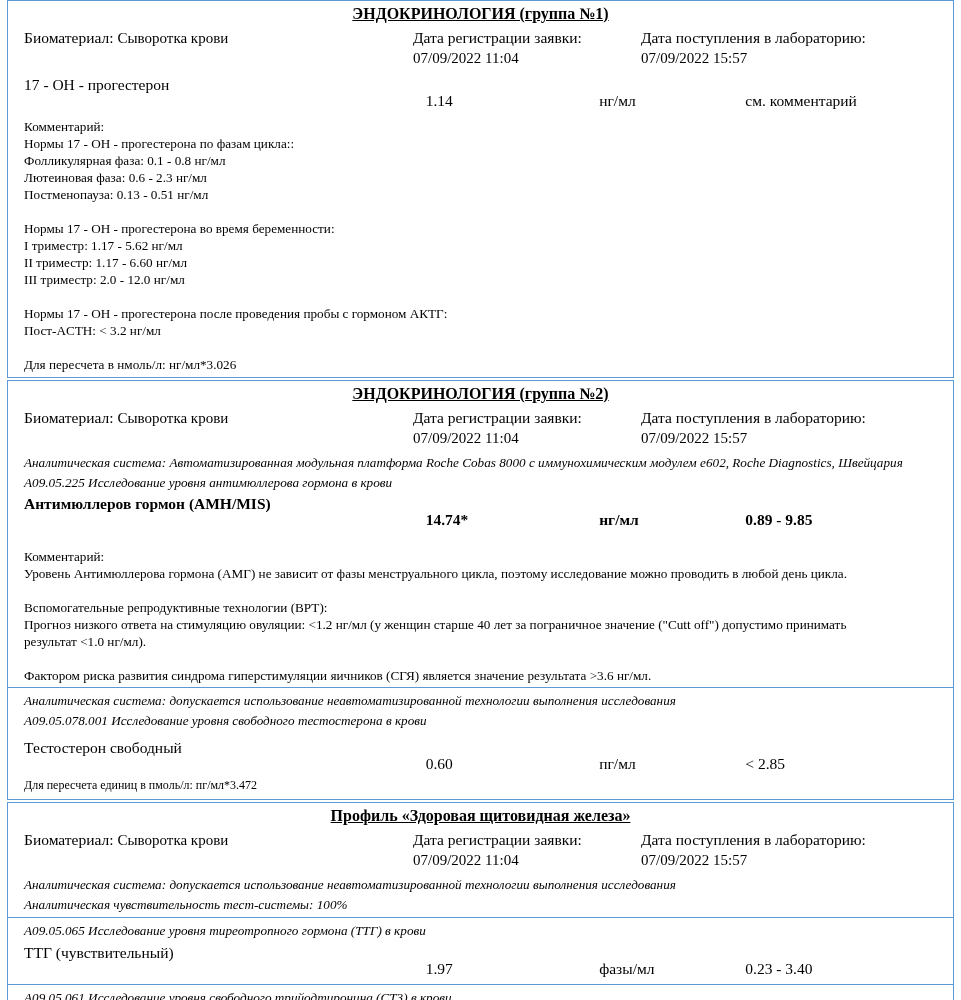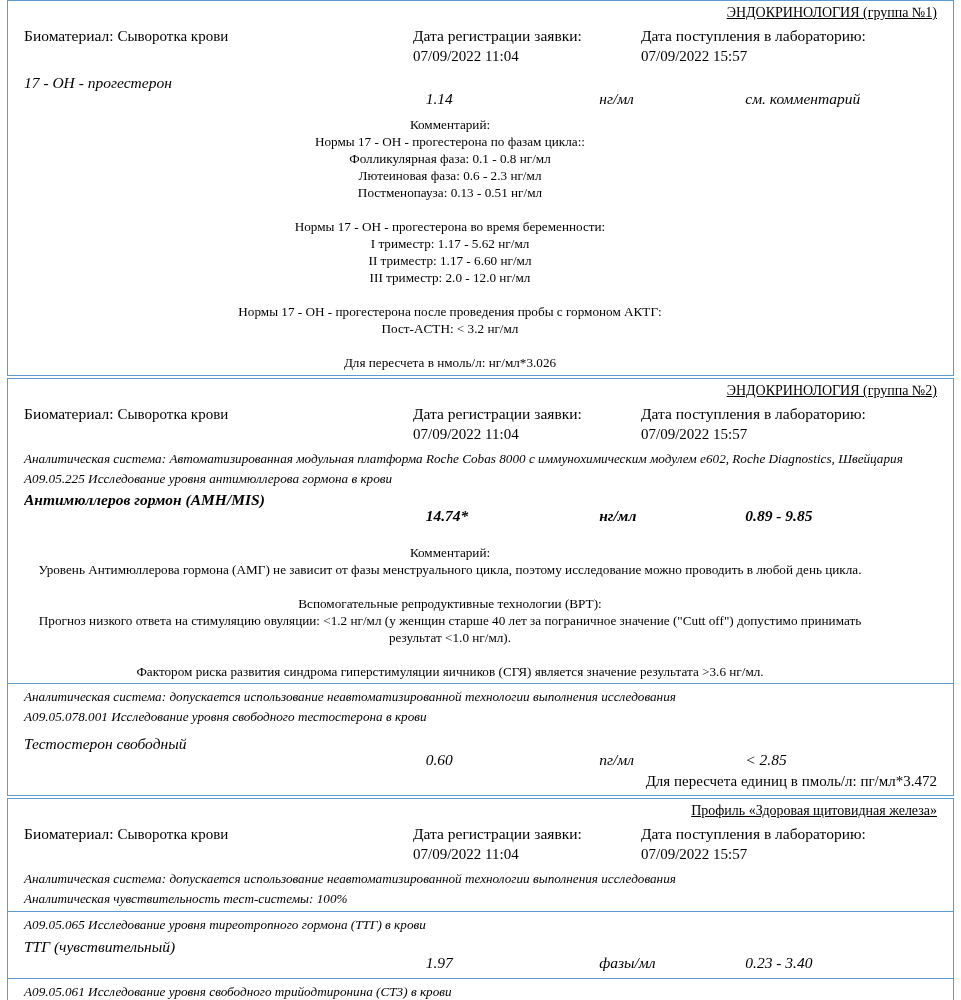--- a/index.html
+++ b/index.html
@@ -2,37 +2,37 @@
 <html><head>
 <meta charset="utf-8">
 <style>
   html,body{margin:0;padding:0;}
   body{
     width:961px;height:1000px;overflow:hidden;background:#ffffff;color:#000000;
     font-family:"Liberation Serif", serif;
   }
   .page{padding:0 7px;}
   .panel{border:1px solid #5b9bd5;margin-bottom:2px;padding:2px 16px 4px;}
-  .panel-title{text-align:right;font-size:14px;font-weight:400;text-decoration:underline;padding:2px 0;}
+  .panel-title{text-align:center;font-size:16px;font-weight:700;text-decoration:underline;padding:2px 0;}
   .meta{display:grid;grid-template-columns:389px 228px 1fr;align-items:start;margin:3px 0 4px;}
   .meta .label{font-weight:400;font-size:15.5px;line-height:20px;}
   .meta .value{font-size:15px;line-height:21px;}
   .bio{font-size:15.5px;line-height:20px;}
   .bio .label{font-weight:400;}
   .bio .value{font-weight:400;margin-top:38px;}
   .testrow{display:grid;grid-template-columns:44% 19% 16% 21%;font-size:15.5px;line-height:22px;padding:1px 0;}
-  .testrow>div{overflow:hidden;font-style:italic;}
+  .testrow>div{overflow:hidden;}
   .testrow .c{text-align:left;margin-top:16px;}
   .testrow.bold{font-weight:700;}
   .mt6{margin-top:6px;}
   .comments{font-size:13.2px;line-height:17px;max-width:852px;margin-top:5px;}
   .comments.gap-top{margin-top:16px;}
-  .cline{min-height:17px;text-align:center;}
+  .cline{min-height:17px;}
   .inote{font-style:italic;font-size:13.2px;line-height:17.5px;padding:1px 0;max-width:880px;}
-  .snote{font-size:15px;line-height:17px;padding:1px 0;text-align:right;}
+  .snote{font-size:12px;line-height:17px;padding:1px 0;}
   .hr{border-top:1px solid #5b9bd5;margin:3px -16px;}
   .footer{font-weight:700;font-size:15px;padding:3px 3px 0;}
 </style>
 </head>
 <body>
 
 <div class="page">
 
   <section class="panel">
     <div class="panel-title">ЭНДОКРИНОЛОГИЯ (группа №1)</div>

